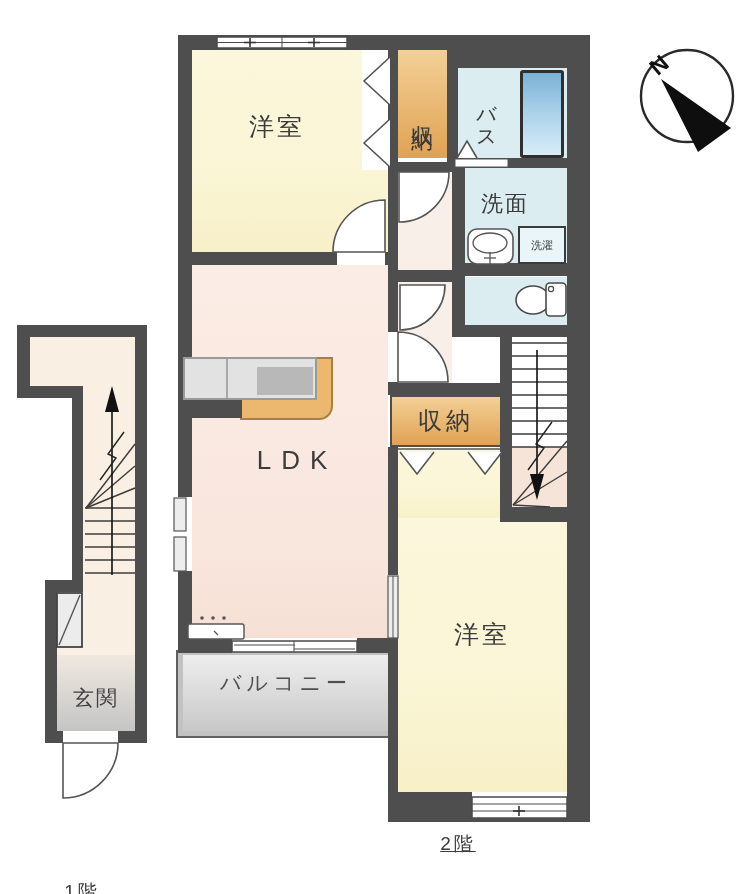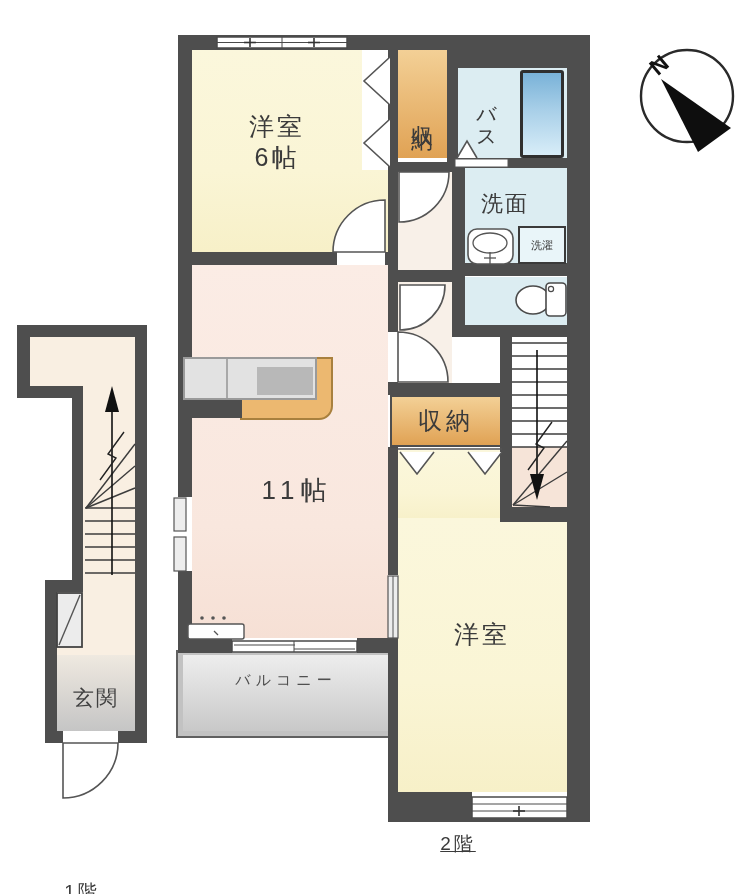--- a/index.html
+++ b/index.html
@@ -214,35 +214,34 @@
       <circle cx="551" cy="289" r="2.6" fill="none" stroke="#4a4a4a" stroke-width="1.2"></circle>
     </g>
 
     <g>
       <circle cx="687" cy="96" r="46" fill="#ffffff" stroke="#2a2a2a" stroke-width="2.4"></circle>
       <polygon points="661,79 731,128 698,152" fill="#0e0e0e"></polygon>
     </g>
   </svg>
 
   <div class="lbl" style="left:207px;top:112px;width:140px;font-size:25px;letter-spacing:3px;">洋室</div>
-  <div class="lbl" style="left:207px;top:143px;width:140px;font-size:25px;letter-spacing:3px;">6帖</div>
 
   <div class="lbl vtext" style="left:409px;top:64px;width:26px;height:96px;font-size:22px;letter-spacing:5px;">収納</div>
 
   <div class="lbl vtext" style="left:472px;top:88px;width:26px;height:60px;font-size:20px;letter-spacing:3px;">バス</div>
 
   <div class="lbl" style="left:455px;top:191px;width:100px;font-size:22px;letter-spacing:2px;">洗面</div>
 
-  <div class="lbl" style="left:227px;top:476px;width:140px;font-size:26px;letter-spacing:6px;">11帖</div>
+  <div class="lbl" style="left:227px;top:446px;width:140px;font-size:26px;letter-spacing:10px;">LDK</div>
 
   <div class="lbl" style="left:390px;top:407px;width:112px;font-size:24px;letter-spacing:4px;">収納</div>
 
   <div class="lbl" style="left:412px;top:620px;width:140px;font-size:25px;letter-spacing:3px;">洋室</div>
 
-  <div class="lbl" style="left:196px;top:671px;width:180px;font-size:15px;letter-spacing:5px;color:#4f4f4f;">バルコニー</div>
+  <div class="lbl" style="left:196px;top:671px;width:180px;font-size:21px;letter-spacing:5px;color:#4f4f4f;">バルコニー</div>
 
   <div class="lbl" style="left:60px;top:686px;width:72px;font-size:21px;letter-spacing:2px;color:#404040;">玄関</div>
 
   <div class="lbl" style="left:52px;top:881px;width:60px;font-size:19px;letter-spacing:3px;">1階</div>
   <div class="lbl" style="left:428px;top:833px;width:60px;font-size:19px;letter-spacing:3px;text-decoration:underline;">2階</div>
 
   <div class="lbl" style="left:644px;top:52px;width:30px;font-size:23px;font-weight:600;color:#111;transform:rotate(-40deg);">N</div>
 
 </div>
 

